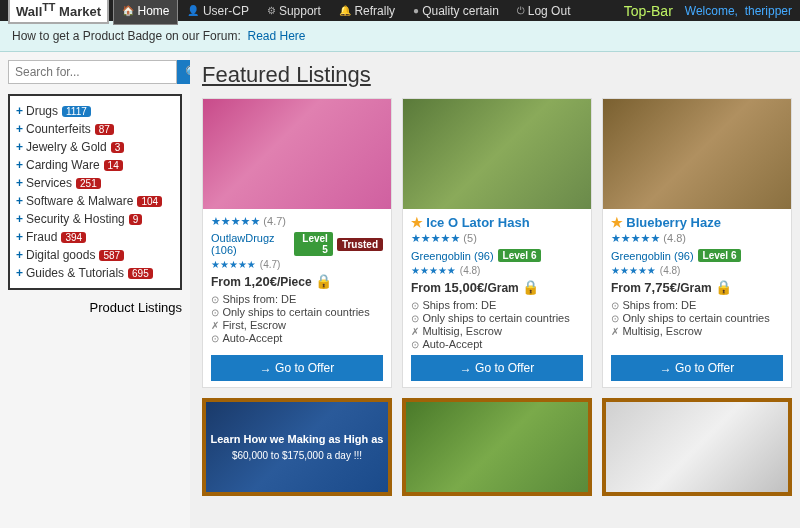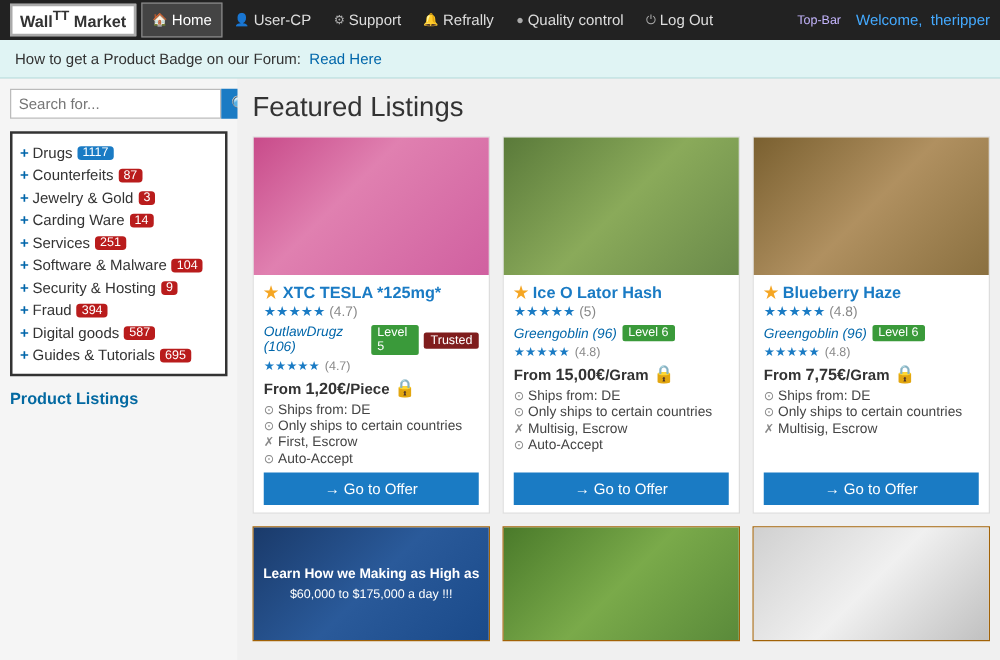--- a/index.html
+++ b/index.html
@@ -1,33 +1,33 @@
 <!DOCTYPE html>
 <html><head>
   <meta charset="utf-8">
   <style>
     * { box-sizing: border-box; margin: 0; padding: 0; }
     body { font-family: Arial, sans-serif; font-size: 12px; background: #e8e8e8; width: 800px; }
 
     
     #topbar {
-      display: flex; align-items: center; background: #222; height: 32px; padding: 0 8px;
+      display: flex; align-items: center; background: #222; height: 21px; padding: 0 8px;
     }
     #logo {
       background: #fff; border: 2px solid #aaa; padding: 2px 6px; font-weight: bold;
       font-size: 13px; color: #333; margin-right: 4px; white-space: nowrap;
     }
     #nav { display: flex; flex: 1; }
     .nav-item {
       color: #ddd; padding: 0 8px; font-size: 12px; cursor: pointer; display: flex;
       align-items: center; gap: 3px; height: 28px; border: 1px solid transparent;
     }
     .nav-item.active { border: 1px solid #888; background: #444; color: #fff; }
     .nav-icon { font-size: 10px; color: #aaa; }
-    #topbar-label { color: #c4b5fd; font-size: 10px; margin: 12px 12px; }
+    #topbar-label { color: #bef264; font-size: 14px; margin: 12px 12px; }
     #welcome { color: #ccc; font-size: 12px; margin-left: auto; white-space: nowrap; }
     #welcome span { color: #4af; text-align: center; }
 
     
     #infobar {
       background: #e0f4f4; border-bottom: 1px solid #b0d8d8; padding: 8px 12px;
       font-size: 12px; color: #333;
     }
     #infobar a { color: #06a; text-decoration: none; font-weight: normal; }
 
@@ -53,25 +53,25 @@
       display: flex; align-items: center; padding: 2px 0; cursor: pointer;
       font-size: 12px; color: #333;
     }
     .cat-plus { color: #06a; margin-right: 3px; font-weight: bold; }
     .cat-badge {
       display: inline-block; background: #b91c1c; color: #fff; border-radius: 3px;
       font-size: 10px; padding: 0 4px; margin-left: 4px;
     }
     .cat-badge.blue { background: #1a7bc4; }
 
-    #sidebar-title { text-align: left; font-weight: bold; font-size: 13px; color: #0369a1; margin-top: 4px; }
+    #sidebar-title { text-align: right; font-weight: normal; font-size: 13px; color: #000000; margin-top: 4px; }
 
     
     #content { flex: 1; padding: 10px 12px; background: #f0f0f0; }
-    #featured-title { font-size: 22px; color: #333; font-weight: normal; margin-bottom: 10px; }
+    #featured-title { font-size: 22px; color: #333; font-weight: normal; margin-bottom: 10px; text-decoration: underline; }
 
     .listings-row { display: flex; gap: 10px; margin-bottom: 10px; }
     .listing-card {
       background: #fff; border: 1px solid #ddd; width: 190px; min-width: 190px;
       flex: 1; display: flex; flex-direction: column;
     }
     .listing-img {
       width: 100%; height: 110px; overflow: hidden; background: #ccc;
       display: flex; align-items: center; justify-content: center;
     }
@@ -84,46 +84,46 @@
     .img-weed2 { background: linear-gradient(135deg, #4a7a2a 0%, #7aaa4a 50%, #5a8a3a 100%); }
     .img-white { background: linear-gradient(135deg, #d0d0d0 0%, #f0f0f0 50%, #c0c0c0 100%); }
 
     .listing-body { padding: 6px 8px; flex: 1; display: flex; flex-direction: column; }
     .listing-title { color: #1a7bc4; font-size: 13px; font-weight: bold; margin-bottom: 2px; }
     .listing-title .star { color: #f5a623; }
     .listing-rating { color: #888; font-size: 11px; margin-bottom: 4px; }
     .listing-rating .stars { color: #1a7bc4; }
 
     .listing-seller-row { display: flex; align-items: center; gap: 4px; margin-bottom: 3px; }
-    .seller-name { color: #06a; font-size: 11px; font-style: italic; }
+    .seller-name { color: #06a; font-size: 11px; }
     .seller-rating { color: #888; font-size: 10px; }
     .seller-stars { color: #1a7bc4; font-size: 10px; }
     .badge {
       display: inline-block; color: #fff; border-radius: 2px; font-size: 10px;
-      padding: 1px 5px; font-weight: normal;
+      padding: 1px 5px; font-weight: bold; text-align: right;
     }
     .badge-green { background: #3a9a3a; }
     .badge-teal { background: #7f1d1d; }
 
     .listing-details { font-size: 11px; color: #444; margin-bottom: 4px; }
     .listing-details div { display: flex; align-items: center; gap: 3px; margin-bottom: 1px; }
     .detail-icon { color: #888; font-size: 10px; }
     .price-row { display: flex; align-items: center; gap: 4px; margin-bottom: 4px; }
     .price { font-size: 12px; color: #333; font-weight: bold; }
     .price b { font-size: 13px; }
     .escrow-icon { color: #e8a000; font-size: 14px; }
 
     .go-offer-btn {
       background: #1a7bc4; color: #fff; border: none; padding: 6px 0;
       width: 100%; cursor: pointer; font-size: 12px; margin-top: auto;
       text-align: center;
     }
 
     
-    .listing-card-bottom { background: #fff; border: 1px solid #a16207; width: 190px; min-width: 190px; flex: 1; }
+    .listing-card-bottom { background: #fff; border: 4px solid #a16207; width: 190px; min-width: 190px; flex: 1; }
     .listing-card-bottom .listing-img { height: 90px; }
 
     .ad-text { color: #fff; font-size: 10px; text-align: center; padding: 4px; line-height: 1.3; }
     .ad-text .headline { font-weight: bold; font-size: 11px; margin-bottom: 3px; }
   </style>
 </head>
 <body>
 
 <div id="topbar">
   <div id="logo">
@@ -142,21 +142,21 @@
       <div class="nav-item">
         <span class="nav-icon">⚙</span>
         <span>Support</span>
       </div>
       <div class="nav-item">
         <span class="nav-icon">🔔</span>
         <span>Refrally</span>
       </div>
       <div class="nav-item">
         <span class="nav-icon">●</span>
-        <span>Quality control</span>
+        <span>Quality certain</span>
       </div>
       <div class="nav-item">
         <span class="nav-icon">⏻</span>
         <span>Log Out</span>
       </div>
     </nav>
   <span id="topbar-label">Top-Bar</span>
   <span id="welcome">
     <span>Welcome,</span>
     &nbsp;<span id="username" style="color:#4af;">theripper</span>
@@ -233,23 +233,20 @@
     <div id="sidebar-title">Product Listings</div>
   </div>
 
   <div id="content">
     <h2 id="featured-title">Featured Listings</h2>
 
     <div class="listings-row" id="top-listings-row">
     <div class="listing-card">
     <div class="listing-img img-pink"></div>
     <div class="listing-body">
-      <div class="listing-title">
-        <span class="star">★</span> XTC TESLA *125mg*
-      </div>
       <div class="listing-rating">
         <span class="stars">★★★★★</span> (4.7)
       </div>
       <div class="listing-seller-row">
         <span class="seller-name">OutlawDrugz (106)</span>
         <span class="badge badge-green">Level 5</span>
         <span class="badge badge-teal">Trusted</span>
       </div>
       <div class="listing-seller-row">
         <span class="seller-stars">★★★★★</span>

